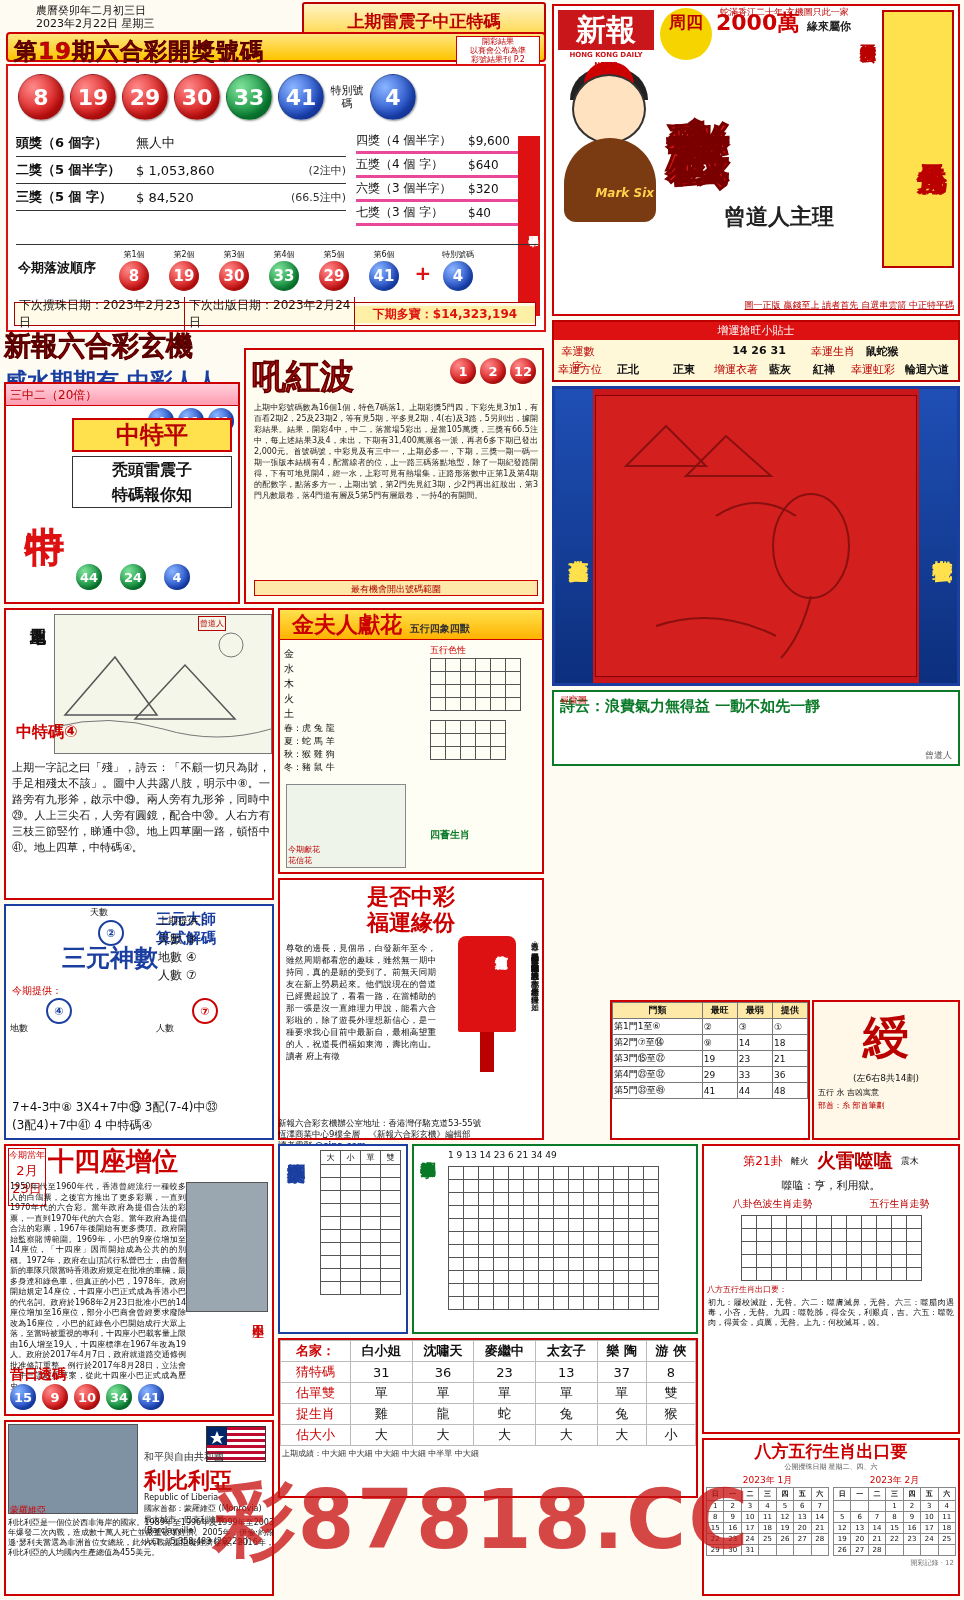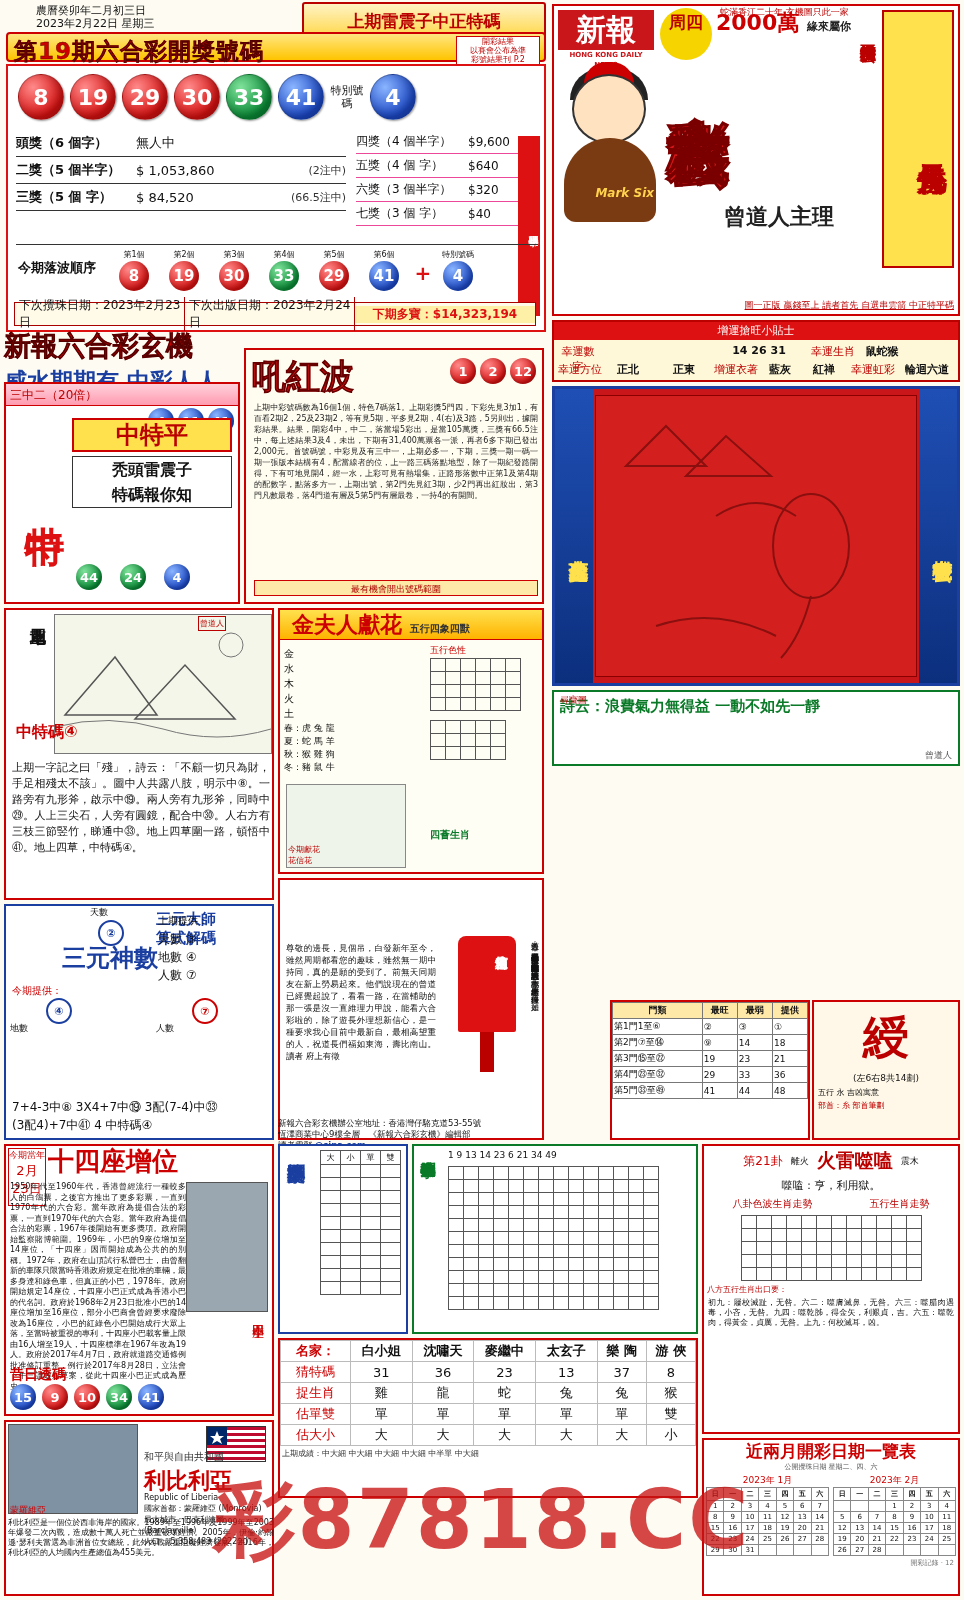--- a/index.html
+++ b/index.html
@@ -56,21 +56,21 @@
   .b-blue { background: radial-gradient(circle at 32% 28%, #8ab5ff, #1b47c4 70%); }
   .plusbar { width: 18px; text-align: center; color: #d11; font-weight: bold; font-size: 20px; }
   .spcol { font-size: 11px; line-height: 13px; color: #111; text-align: center; width: 34px; }
 
   .prize-l { position: absolute; left: 8px; top: 64px; width: 330px; }
   .prize-r { position: absolute; left: 348px; top: 64px; width: 180px; }
   .prow { display: flex; align-items: center; border-bottom: 1px solid #333; height: 27px; font-size: 13px; }
   .prow .lbl { font-weight: bold; width: 120px; }
   .prow .amt { flex: 1; text-align: left; }
   .prow .note { font-size: 11px; color: #333; }
-  .prow-s { display:flex; align-items:center; border-bottom:1px solid #ec4899; height:24px; font-size:12px;}
+  .prow-s { display:flex; align-items:center; border-bottom:3px solid #ec4899; height:24px; font-size:12px;}
   .prow-s .lbl { width: 112px; }
   #seqrow { position: absolute; left: 8px; top: 178px; width: 522px; height: 46px; border-top: 1px solid #333; }
   #seqrow .t { position: absolute; left: 2px; top: 14px; font-size: 13px; font-weight: bold; }
   .seqitem { position: absolute; top: 4px; text-align: center; font-size: 8px; width: 44px; }
   .seqball { width: 30px; height: 30px; border-radius: 50%; color: #fff; font-weight: bold;
              font-size: 15px; display: flex; align-items: center; justify-content: center; margin: 1px auto 0;
              box-shadow: inset -3px -3px 6px rgba(0,0,0,.25); }
   #bottomdates {
     position: absolute; left: 6px; bottom: 4px; width: 522px; height: 24px;
     display: flex; border: 1px solid #a00; background: #fffbe8;
@@ -529,20 +529,22 @@
           </tr>
     </tbody>
       </table>
     <div style="position:absolute;left:150px;bottom:30px;font-size:10px;color:#0a7a28;font-weight:bold;">四薈生肖</div>
     <div style="position:absolute;left:6px;bottom:4px;width:120px;height:84px;background:#eef4ea;border:1px solid #888;"></div>
     <div style="position:absolute;left:8px;bottom:6px;font-size:8px;color:#b00;white-space:pre-line">今期獻花
 花信花</div>
   </div>
 
   <div class="abs" id="shifou">
+    <div class="t" style="white-space:pre-line">是否中彩
+福運緣份</div>
     <div class="body">尊敬的邊長，見個吊，白發新年至今，雖然周期都看您的趣味，雖然無一期中持同，真的是願的受到了。前無天同期友在新上勞易起來。他們說現在的曾道已經覺起說了，看看一路，在當輔助的那一張是沒一直維理力甲說，能看六合彩啦的，除了遊長外理想新信心，是一種要求我心目前中最新自，最相高望重的人，祝道長們福如東海，壽比南山。 讀者 府上有徵</div>
     <div id="mailbox">
       <div class="box">
         <div class="lab">曾道人信箱</div>
       </div>
       <div class="leg"></div>
     </div>
     <div style="position:absolute;right:2px;top:56px;width:64px;font-size:8px;line-height:11px;
                 writing-mode:vertical-rl;height:190px;">
       <span>曾道人答：</span>
@@ -970,36 +972,36 @@
       <tr>
         <td style="border:1px solid #bbb;color:#c00">猜特碼</td>
         <td style="border:1px solid #bbb">31</td>
         <td style="border:1px solid #bbb">36</td>
         <td style="border:1px solid #bbb">23</td>
         <td style="border:1px solid #bbb">13</td>
         <td style="border:1px solid #bbb">37</td>
         <td style="border:1px solid #bbb">8</td>
       </tr>
       <tr>
+        <td style="border:1px solid #bbb;color:#c00">估單雙</td>
+        <td style="border:1px solid #bbb">單</td>
+        <td style="border:1px solid #bbb">單</td>
+        <td style="border:1px solid #bbb">單</td>
+        <td style="border:1px solid #bbb">單</td>
+        <td style="border:1px solid #bbb">單</td>
+        <td style="border:1px solid #bbb">雙</td>
+      </tr>
+      <tr>
         <td style="border:1px solid #bbb;color:#c00">捉生肖</td>
         <td style="border:1px solid #bbb">雞</td>
         <td style="border:1px solid #bbb">龍</td>
         <td style="border:1px solid #bbb">蛇</td>
         <td style="border:1px solid #bbb">兔</td>
         <td style="border:1px solid #bbb">兔</td>
         <td style="border:1px solid #bbb">猴</td>
-      </tr>
-      <tr>
-        <td style="border:1px solid #bbb;color:#c00">估單雙</td>
-        <td style="border:1px solid #bbb">單</td>
-        <td style="border:1px solid #bbb">單</td>
-        <td style="border:1px solid #bbb">單</td>
-        <td style="border:1px solid #bbb">單</td>
-        <td style="border:1px solid #bbb">單</td>
-        <td style="border:1px solid #bbb">雙</td>
       </tr>
       <tr>
         <td style="border:1px solid #bbb;color:#c00">估大小</td>
         <td style="border:1px solid #bbb">大</td>
         <td style="border:1px solid #bbb">大</td>
         <td style="border:1px solid #bbb">大</td>
         <td style="border:1px solid #bbb">大</td>
         <td style="border:1px solid #bbb">大</td>
         <td style="border:1px solid #bbb">小</td>
       </tr>
@@ -1092,21 +1094,21 @@
             <td></td>
             <td></td>
           </tr>
     </tbody>
       </table>
     <div style="font-size:8px;padding:3px;color:#b00;">八方五行生肖出口要：</div>
     <div style="font-size:8px;padding:0 4px;line-height:10px;text-align:justify;">初九：屨校滅趾，无咎。六二：噬膚滅鼻，无咎。六三：噬腊肉遇毒，小吝，无咎。九四：噬乾胏，得金矢，利艱貞，吉。六五：噬乾肉，得黃金，貞厲，无咎。上九：何校滅耳，凶。</div>
   </div>
 
   <div class="abs" id="cal">
-    <div class="t">近兩月開彩日期一覽表</div>
+    <div class="t">八方五行生肖出口要</div>
     <div style="font-size:7px;text-align:center;color:#555">公開攪珠日期 星期二、四、六</div>
     <div style="display:flex;gap:4px;padding:2px;">
       <div style="flex:1">
         <div style="font-size:9px;text-align:center;color:#c00">2023年 1月</div>
         <table class="caltbl">
           <tbody>
               <tr>
             <th>日</th>
             <th>一</th>
             <th>二</th>

